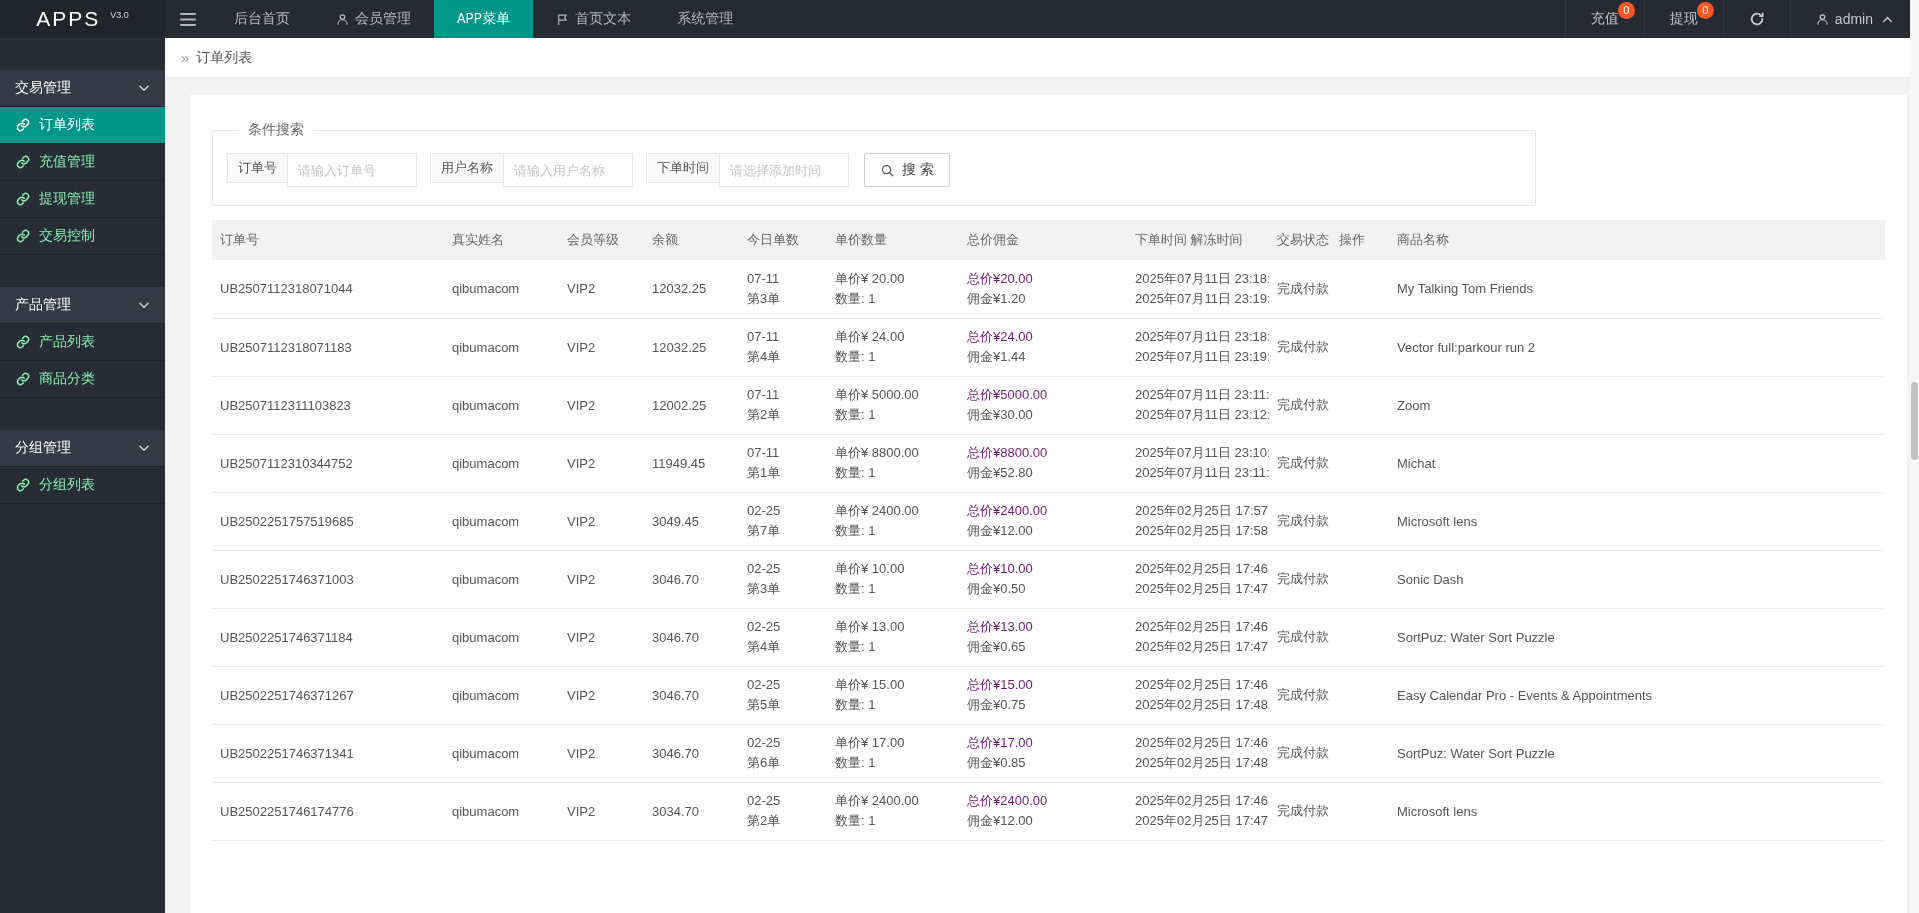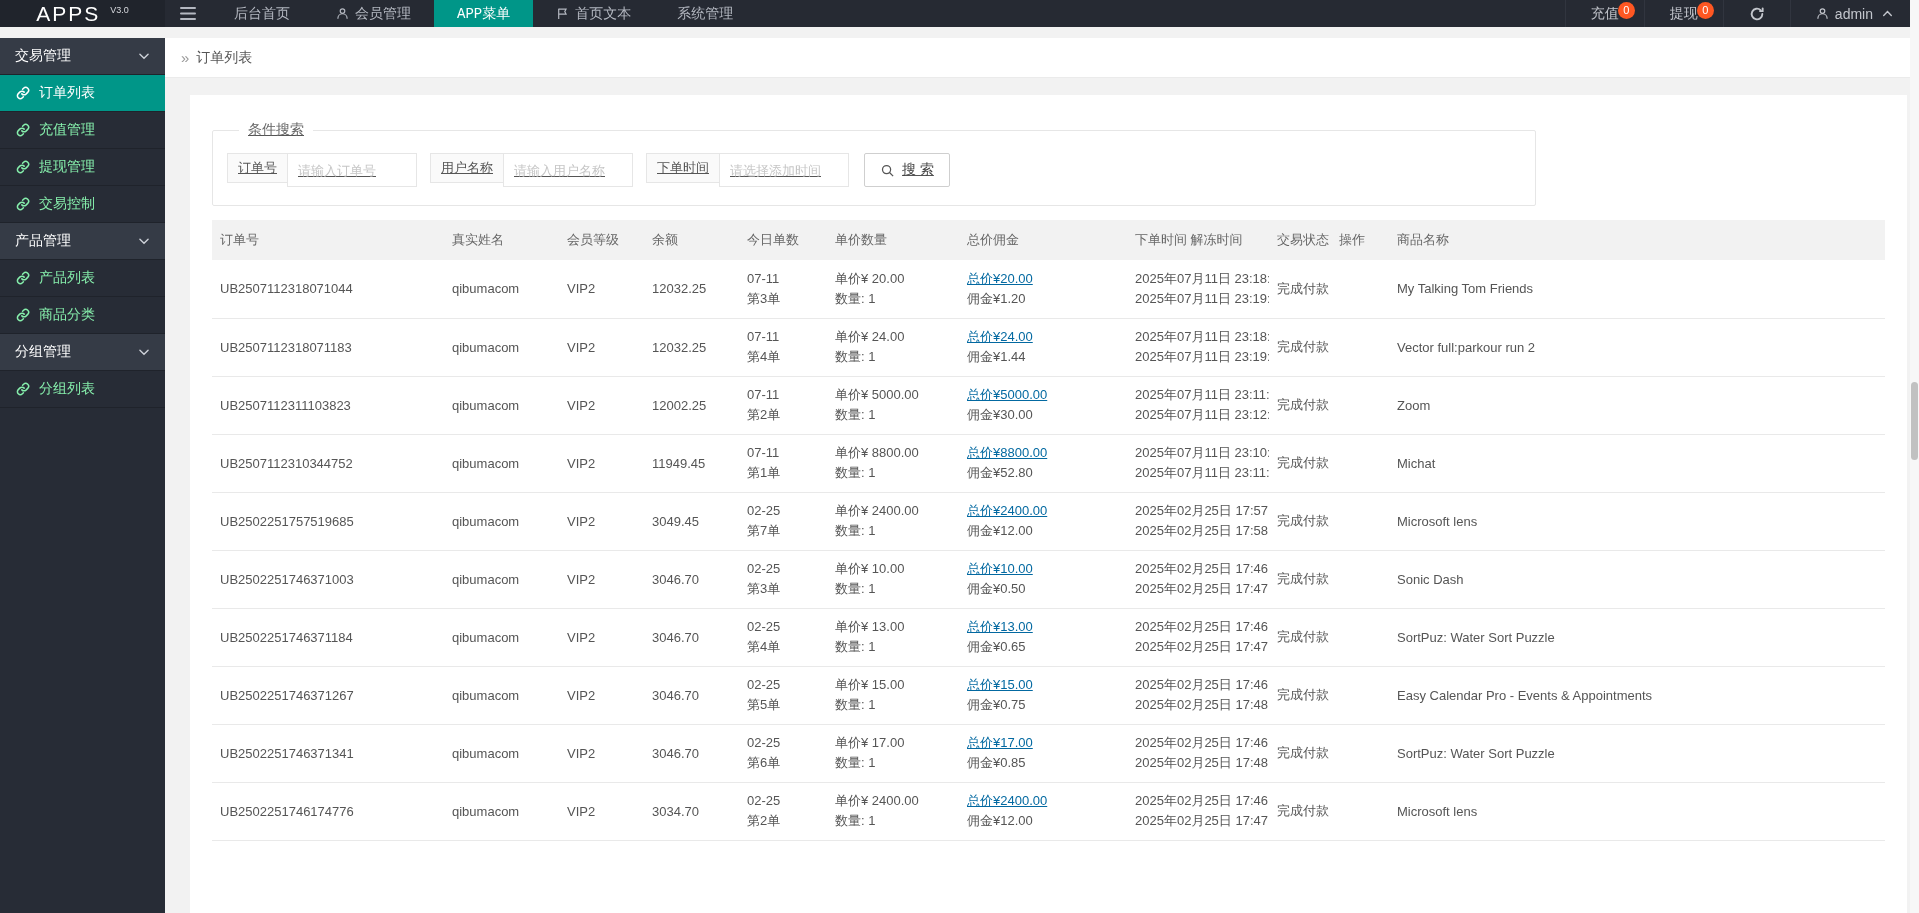--- a/index.html
+++ b/index.html
@@ -1,66 +1,66 @@
 <!DOCTYPE html>
 <html><head>
 <meta charset="utf-8">
 <style>
   * { margin:0; padding:0; box-sizing:border-box; }
   html,body { width:1919px; height:913px; overflow:hidden; }
   body { font-family:"Liberation Sans","DejaVu Sans",sans-serif; background:#f2f2f2; color:#555; }
 
   
-  .topbar { position:absolute; top:0; left:0; right:0; height:27px; background:#262a33; display:flex; align-items:stretch; z-index:20; }
+  .topbar { position:absolute; top:0; left:0; right:0; height:38px; background:#262a33; display:flex; align-items:stretch; z-index:20; }
   .logo { width:165px; background:#20242c; color:#fff; display:flex; align-items:center; justify-content:center; font-size:21px; letter-spacing:2px; }
   .logo sup { font-size:9px; letter-spacing:0; margin-left:10px; transform:translateY(-4px); color:#d6d8dd; }
   .menu-toggle { width:46px; display:flex; align-items:center; justify-content:center; color:#b4b8c1; cursor:pointer; }
   .topnav { display:flex; align-items:stretch; }
   .nav-item { display:flex; align-items:center; gap:6px; padding:0 23px; font-size:14px; color:#b4b8c1; cursor:pointer;font-family:Liberation Mono, monospace; }
   .nav-item.active { background:#009688; color:#fff; }
   .nav-icon { display:flex; align-items:center; }
   .topbar-right { margin-left:auto; display:flex; align-items:stretch; }
   .top-right-item { position:relative; display:flex; align-items:center; gap:6px; padding:0 25px; font-size:14px; color:#c3c6cd; border-left:1px solid #31353f; cursor:pointer; }
   .badge { position:absolute; top:2px; right:9px; min-width:17px; height:17px; line-height:17px; border-radius:50%; background:#ff5722; color:#fff; font-size:11px; text-align:center; padding:0 2px; }
   .user-chevron { display:flex; align-items:center; margin-left:2px; }
 
   
   .sidebar { position:absolute; top:38px; left:0; bottom:0; width:165px; background:#272c36; z-index:10; }
-  .side-group { height:37px; display:flex; align-items:center; justify-content:space-between; padding:0 14px 0 15px; background:#353b46; color:#fff; font-size:14px; border-bottom:1px solid #1f232b; cursor:pointer; }
+  .side-group { height:37px; display:flex; align-items:center; justify-content:space-between; padding:0 14px 0 15px; background:#353b46; color:#fff; font-size:14px; border-bottom:1px solid #1f232b; cursor:pointer;margin-top:32px; }
   .side-chevron { display:flex; align-items:center; color:#cdd1d8; }
   .side-item { height:37px; display:flex; align-items:center; gap:9px; padding:0 10px 0 16px; color:#86efac; font-size:14px; border-bottom:1px solid #1f232b; cursor:pointer; }
   .side-item.active { background:#009688; color:#fff; }
   .side-icon { display:flex; align-items:center; }
 
   
   .main { position:absolute; top:38px; left:165px; right:0; bottom:0; }
   .breadcrumb-bar { position:absolute; top:0; left:0; right:0; height:40px; background:#fff; border-bottom:1px solid #ebebeb; display:flex; align-items:center; gap:7px; padding:0 16px; font-size:14px; color:#555; }
   .crumb-caret { color:#9a9a9a; font-size:15px; }
   .panel { position:absolute; top:57px; left:25px; right:12px; bottom:0; background:#fff; padding:26px 22px 0; overflow:hidden; }
 
-  fieldset { border:1px solid #e6e6e6; border-radius:2px; padding:14px 14px 18px; width:1324px; margin-bottom:14px;text-decoration:underline; }
+  fieldset { border:1px solid #e6e6e6; border-radius:2px; padding:14px 14px 18px; width:1324px; margin-bottom:14px; }
   legend { font-size:14px; color:#666; padding:0 9px; margin-left:12px; }
 
   .fields-row { display:flex; align-items:center; }
   .field { display:flex; margin-right:13px; }
   .field-label { height:30px; line-height:28px; padding:0 10px; background:#fafafa; border:1px solid #e6e6e6; border-right:none; font-size:13px; color:#555; white-space:nowrap; }
   .field-input { height:24px; width:130px; border:1px solid #e6e6e6; padding:16px 10px; font-size:13px; color:#333; outline:none; }
   .field-input::placeholder { color:#c6c6c6; }
   .search-btn { height:34px; display:flex; align-items:center; gap:7px; padding:12px 15px; background:#fff; border:1px solid #cfcfcf; border-radius:2px; font-size:14px; color:#444; cursor:pointer; margin-left:2px; }
   .search-btn .btn-icon { display:flex; align-items:center; color:#555; }
 
   .stats-line { font-size:14px; color:#ff0000; padding:6px 0 2px; }
   .stats-line span { margin-right:28px; }
 
   
   table { border-collapse:collapse; width:100%; table-layout:fixed; }
   thead th { background:#f2f2f2; color:#666; font-weight:normal; font-size:13px; text-align:left; padding:11px 8px; white-space:nowrap; overflow:hidden; }
   tbody td { height:58px; border-bottom:1px solid #e9e9e9; font-size:13px; color:#555; padding:6px 8px; vertical-align:middle; overflow:hidden; white-space:nowrap; }
   .cell-line { display:block; line-height:20px; }
-  .red { color:#0369a1;text-decoration:underline; }
+  .red { color:#701a75; }
 
   
   .scroll-track { position:absolute; top:0; right:0; bottom:0; width:9px; background:#f7f7f7; z-index:30; }
   .scroll-thumb { position:absolute; top:382px; right:1px; width:7px; height:78px; border-radius:4px; background:#c1c1c1; cursor:pointer; }
 </style>
 </head>
 <body>
 
 <header class="topbar">
   <div class="logo">

